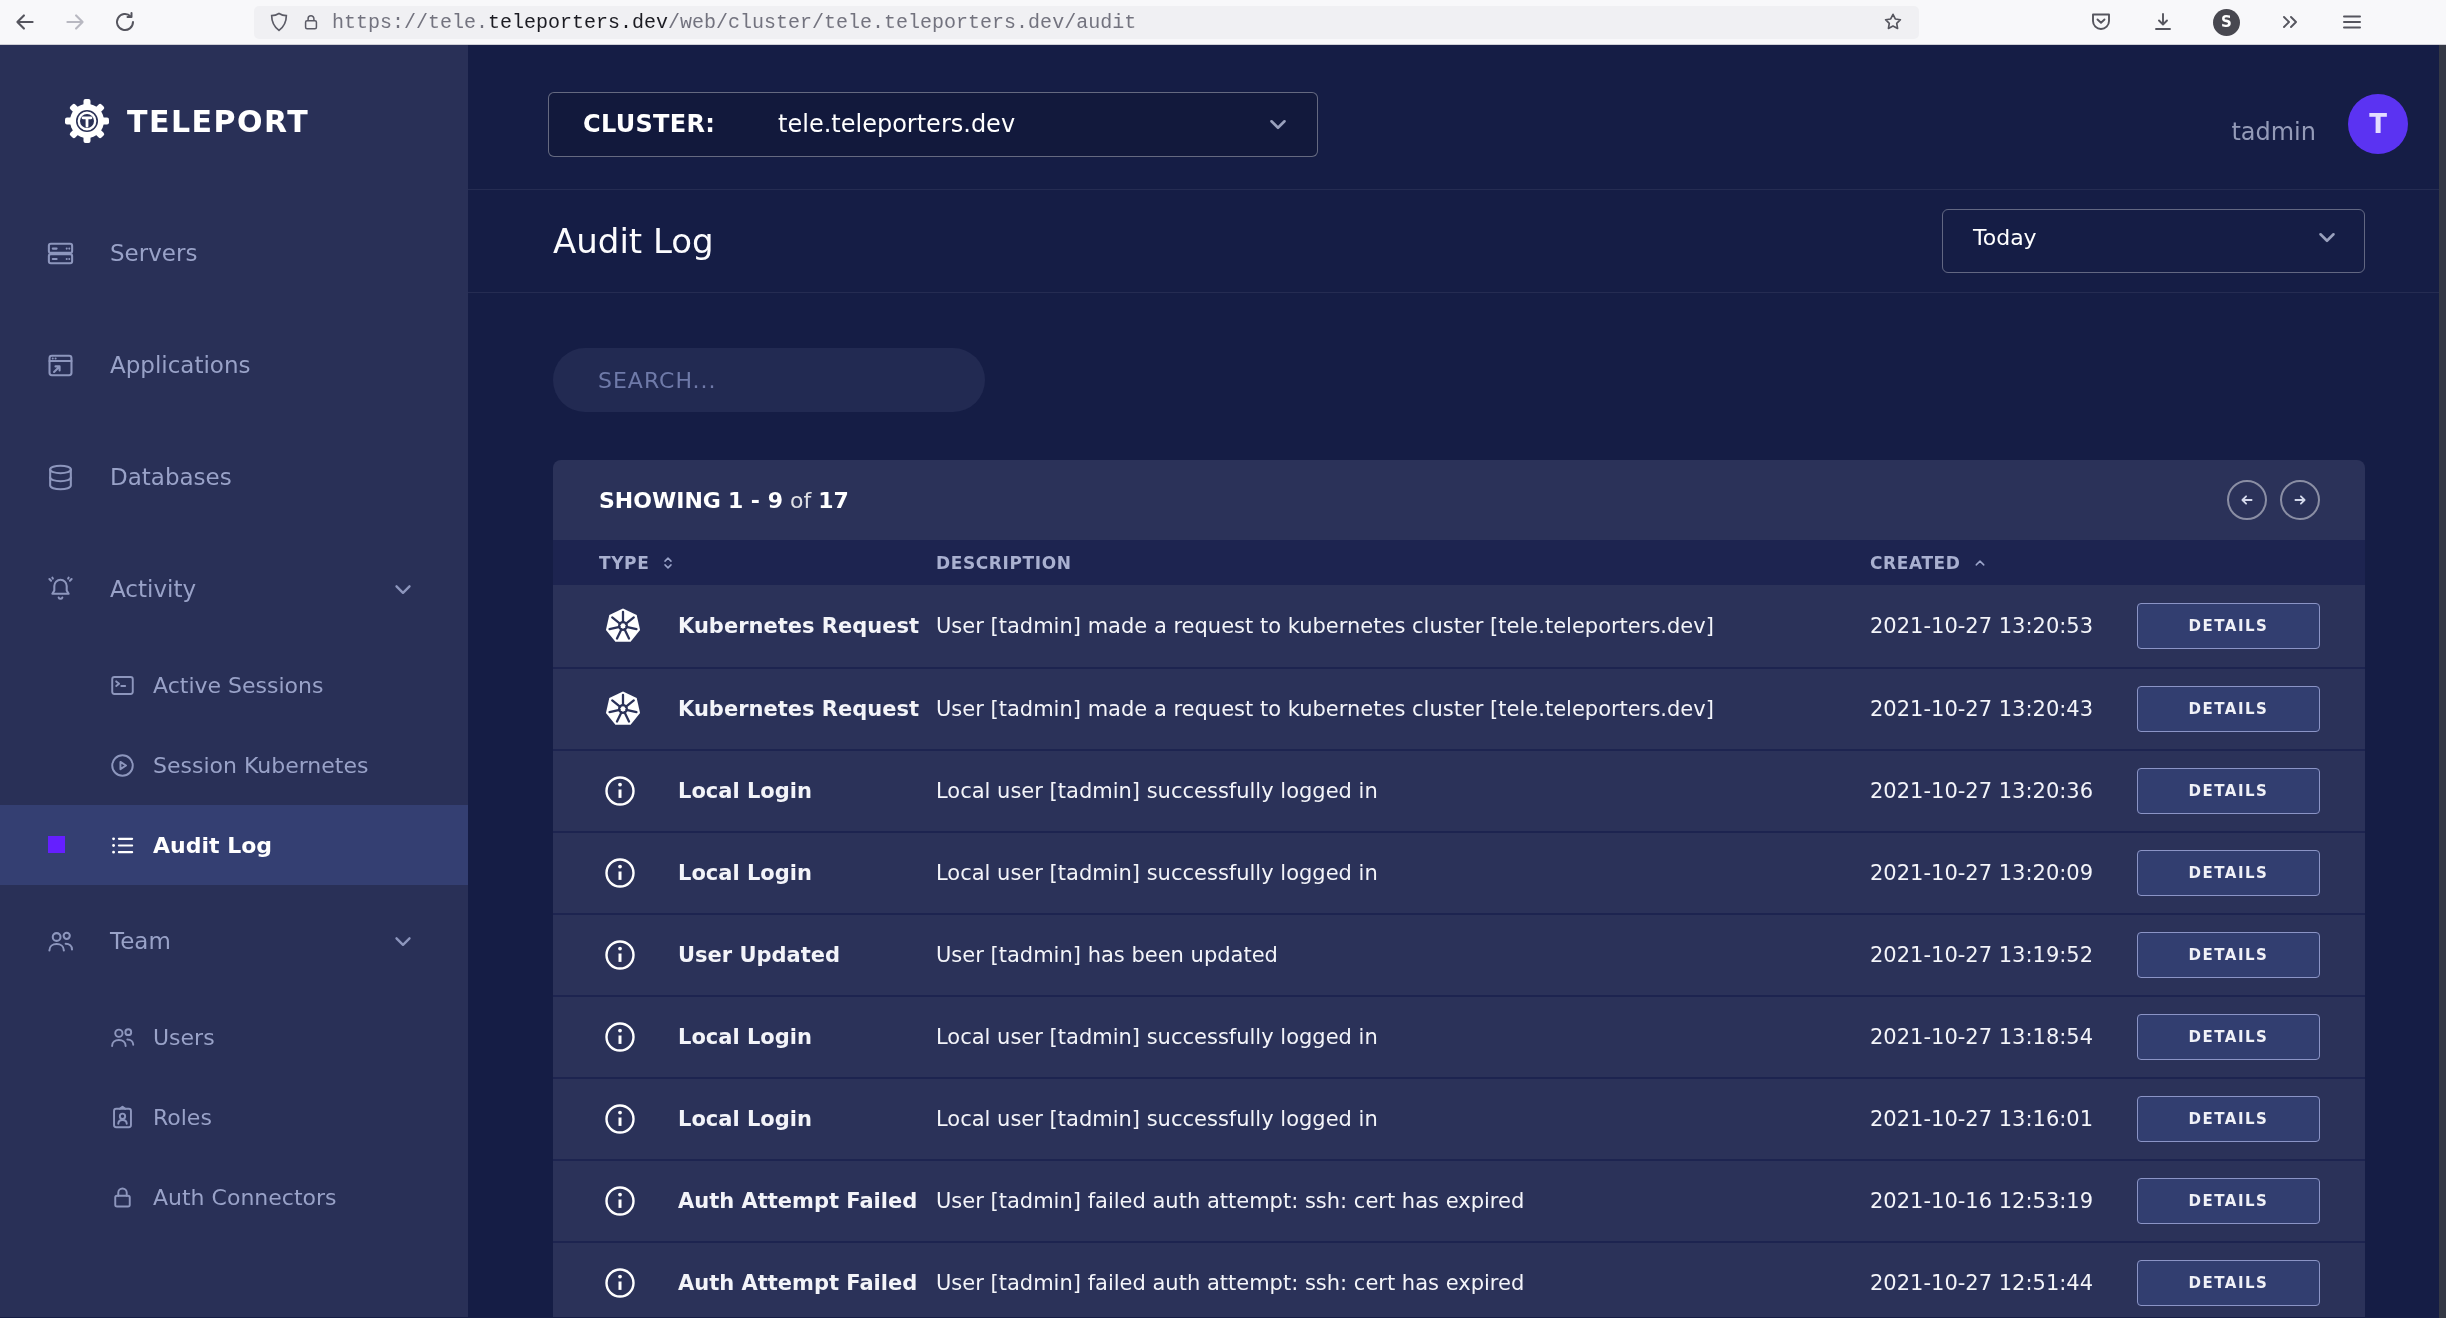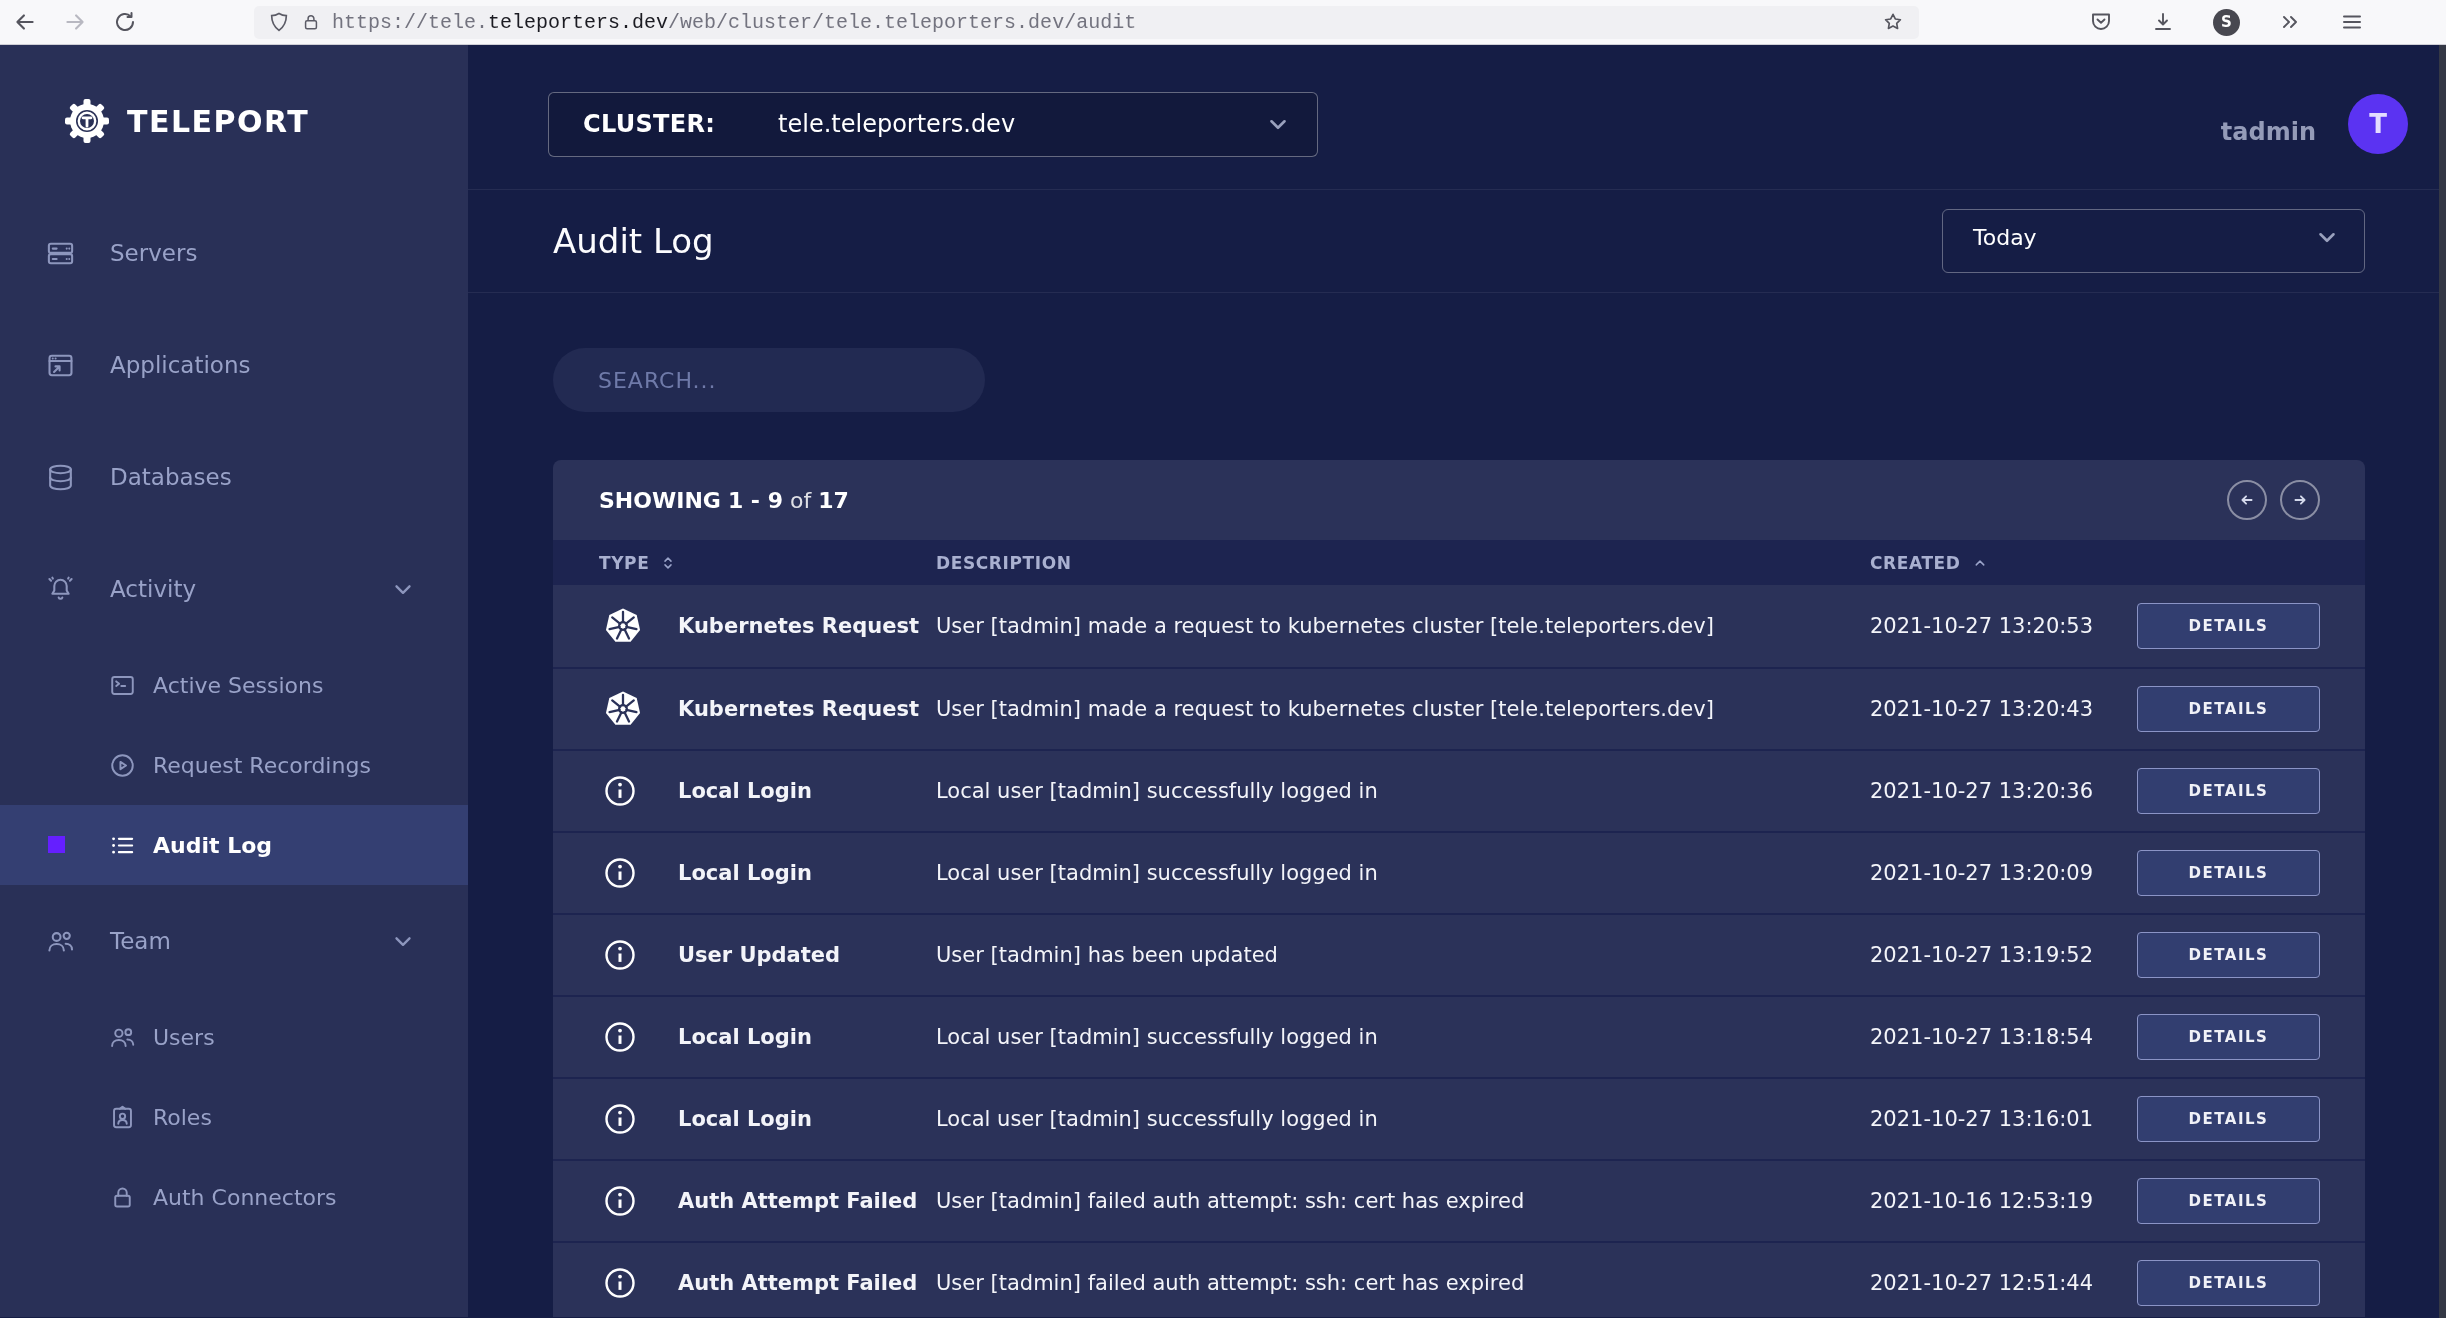--- a/index.html
+++ b/index.html
@@ -50,21 +50,21 @@
   .main { flex:1; display:flex; flex-direction:column; background:#151d45; }
   .clusterbar { height:145px; flex:none; display:flex; align-items:center;
                 padding:14px 38px 0 80px; border-bottom:1px solid rgba(255,255,255,0.07); }
   .cluster-select { width:770px; height:65px; border:1px solid rgba(255,255,255,0.35); border-radius:6px;
                     background:rgba(0,0,0,0.12); display:flex; align-items:center; padding:0 26px 0 34px;
                     color:#fff; cursor:pointer;gap:37px; }
   .cluster-label { font-size:24px; font-weight:600; letter-spacing:0.3px; }
   .cluster-value { font-size:24px; margin-left:26px; flex:1; }
   .sel-chevron { color:#9aa1bd; width:26px; height:26px; flex:none; }
   .userbox { margin-left:auto; display:flex; align-items:center; gap:32px; }
-  .username { font-size:24px; font-weight:700; color:#949bb8;margin-top:16px; }
+  .username { font-size:24px; font-weight:400; color:#949bb8;margin-top:16px; }
   .avatar { width:60px; height:60px; border-radius:50%; background:#5b33f2; color:#e4ddff;
             font-size:26px; font-weight:700; display:flex; align-items:center; justify-content:center;
             cursor:pointer; }
 
   .featureheader { height:103px; flex:none; display:flex; align-items:center;
                    padding:0 81px 0 85px; border-bottom:1px solid rgba(255,255,255,0.07); }
   .page-title { font-size:34px; font-weight:400; color:#fcfcfe; }
   .range-select { margin-left:auto; width:423px; height:64px; border:1px solid rgba(255,255,255,0.33);
                   border-radius:6px; display:flex; align-items:center; padding:0 24px 8px 30px;
                   color:#fff; cursor:pointer; }
@@ -267,21 +267,21 @@
 
   </div>
         <div class="nav-item lvl2">
 
     <span class="nav-icon">
             <svg width="29" height="29" viewBox="0 0 24 24" fill="none" stroke="currentColor" stroke-width="1.6" stroke-linejoin="round">
               <circle cx="12" cy="12" r="8.5"></circle>
               <path d="M10.3 9l4.6 3-4.6 3z"></path>
             </svg>
           </span>
-    <span class="nav-label">Request Recordings</span>
+    <span class="nav-label">Session Kubernetes</span>
 
   </div>
         <div class="nav-item lvl2 selected">
     <span class="purple-marker"></span>
     <span class="nav-icon">
             <svg width="29" height="29" viewBox="0 0 24 24" fill="none" stroke="currentColor" stroke-width="1.7" stroke-linecap="round">
               <path d="M9 6.5h11M9 12h11M9 17.5h11"></path>
               <path d="M4.6 6.5h.01M4.6 12h.01M4.6 17.5h.01" stroke-width="2.4"></path>
             </svg>
           </span>

